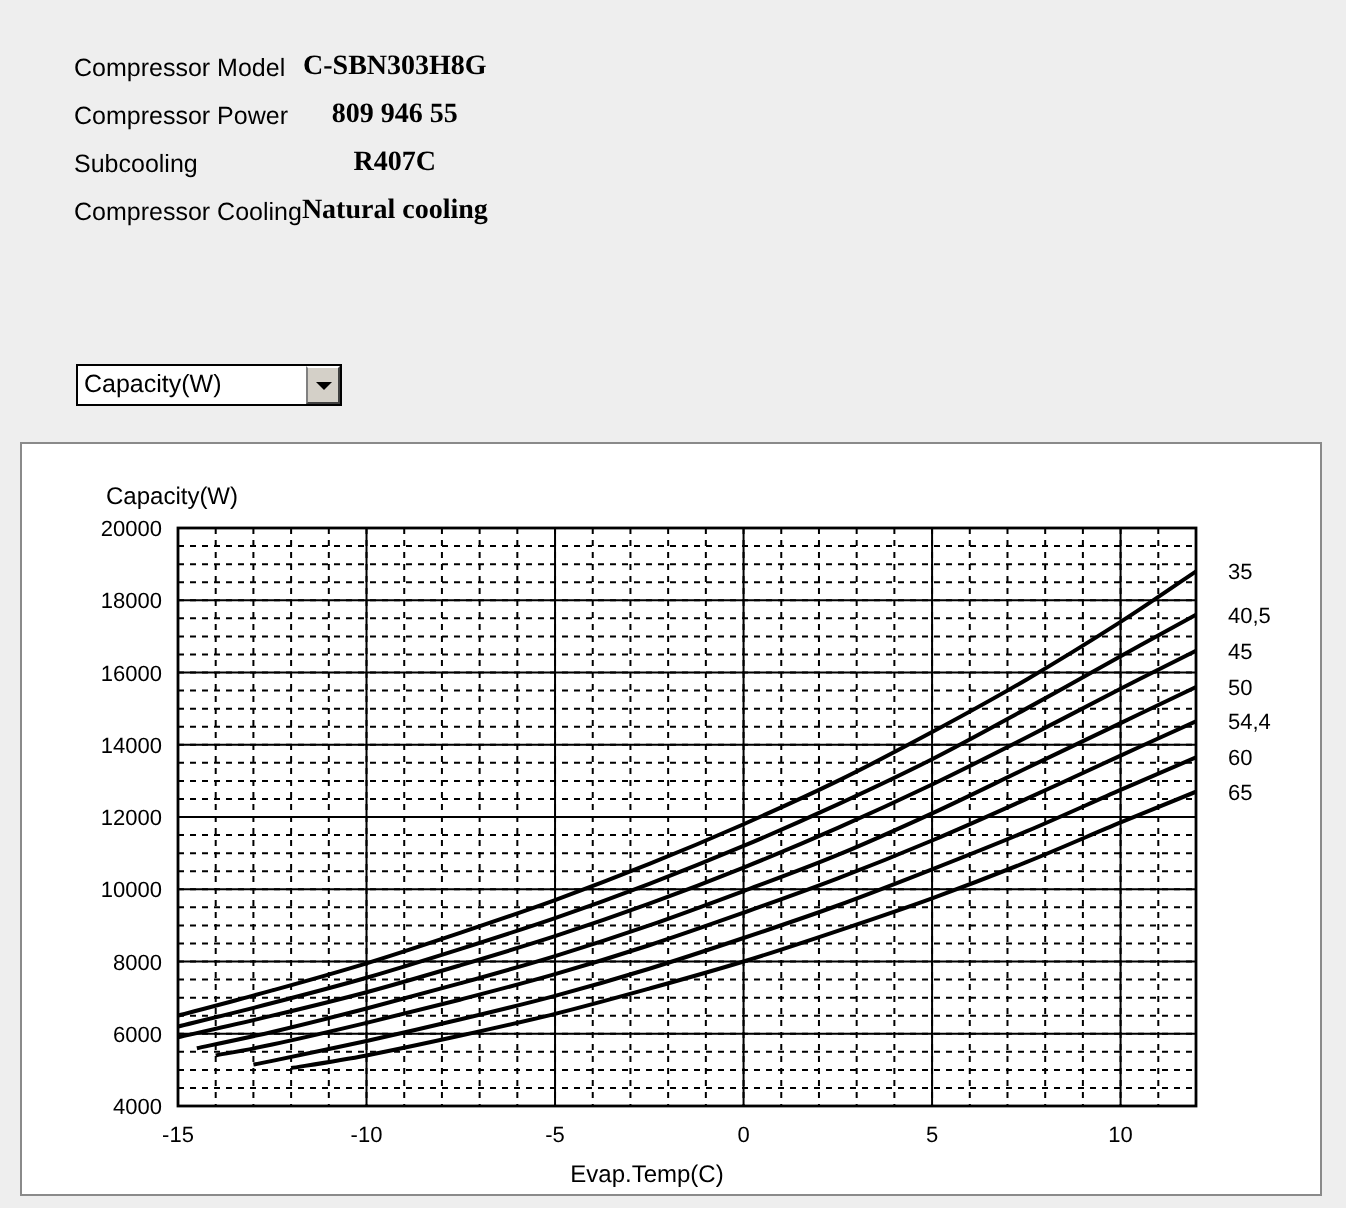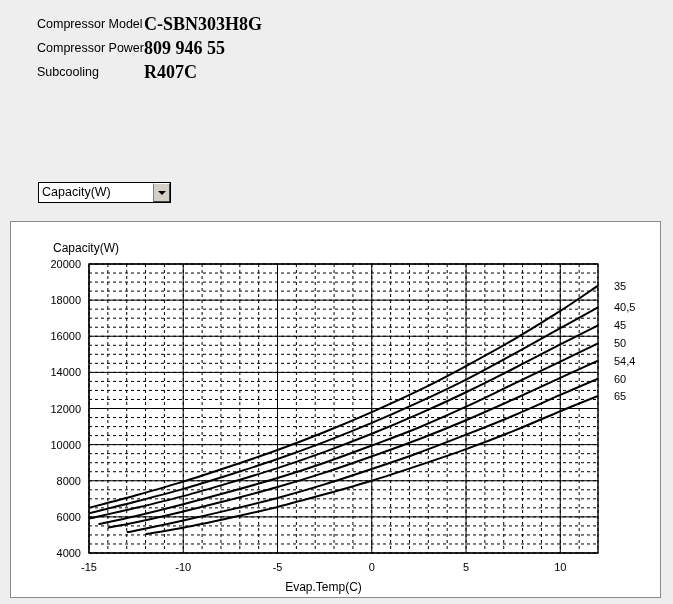--- a/index.html
+++ b/index.html
@@ -5,35 +5,36 @@
   html, body {
     margin: 0; padding: 0;
     width: 673px; height: 604px;
     background: #eeeeee;
     font-family: "Liberation Sans", sans-serif;
     overflow: hidden;
   }
   #root { position: relative; width: 673px; height: 604px; background: #eeeeee; }
 
   
-  .spec-table { position: absolute; left: 37px; top: 12px; border-collapse: collapse; }
+  .spec-table { position: absolute; left: 37px; top: 22px; border-collapse: collapse; }
   .spec-table td { padding: 0; vertical-align: top; }
   .spec-label {
     font-family: "Liberation Sans", sans-serif;
     font-size: 12.5px; color: #000;
     height: 24px; line-height: 24px;
     white-space: nowrap;
     padding-right: 10px;
   }
   .spec-value {
     font-family: "Liberation Serif", serif;
-    font-size: 18px; font-weight: bold; color: #000;
+    font-size: 14px; font-weight: bold; color: #000;
     height: 24px; line-height: 24px;
     white-space: nowrap;
     padding-left: 222px;
+    text-align: center;
   }
 
   
   .dropdown {
     position: absolute; left: 38px; top: 182px;
     width: 133px; height: 21px;
     background: #ffffff;
     border: 1px solid #000000;
     box-sizing: border-box;
     display: flex; align-items: stretch;
@@ -99,20 +100,24 @@
         <td class="spec-label">Compressor  Model</td>
         <td class="spec-value">C-SBN303H8G</td>
       </tr>
       <tr>
         <td class="spec-label">Compressor Power</td>
         <td class="spec-value">809 946 55</td>
       </tr>
       <tr>
         <td class="spec-label">Subcooling</td>
         <td class="spec-value">R407C</td>
+      </tr>
+      <tr>
+        <td class="spec-label">Compressor Cooling</td>
+        <td class="spec-value">Natural cooling</td>
       </tr>
     </tbody>
   </table>
 
   <div class="dropdown">
     <div class="dropdown-text">Capacity(W)</div>
     <div class="dropdown-btn">
       <span class="arrow-down"></span>
     </div>
   </div>

